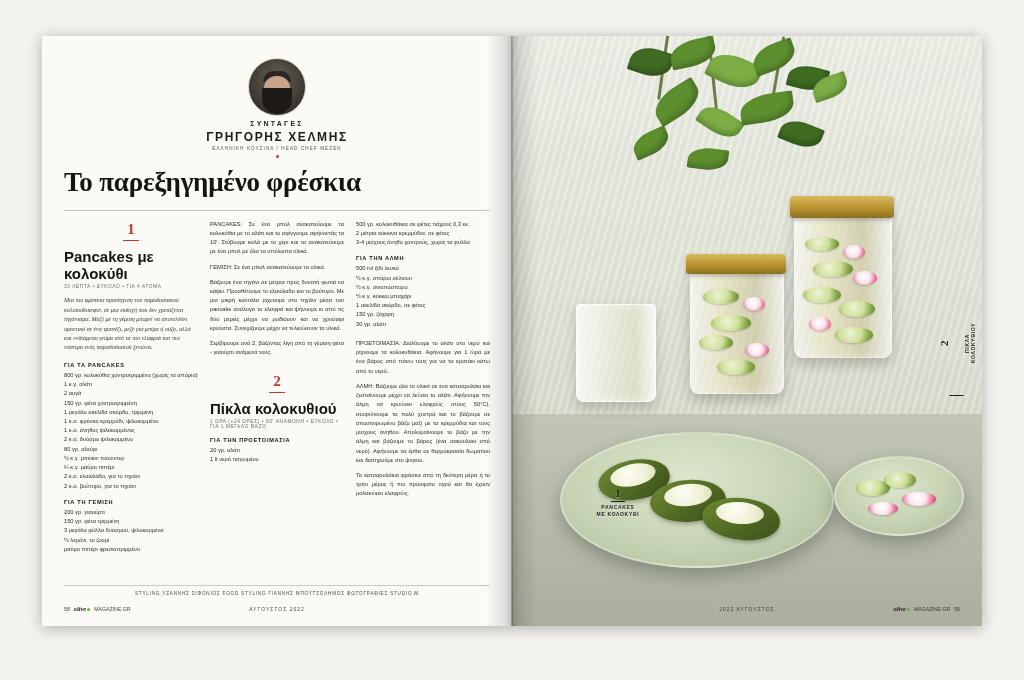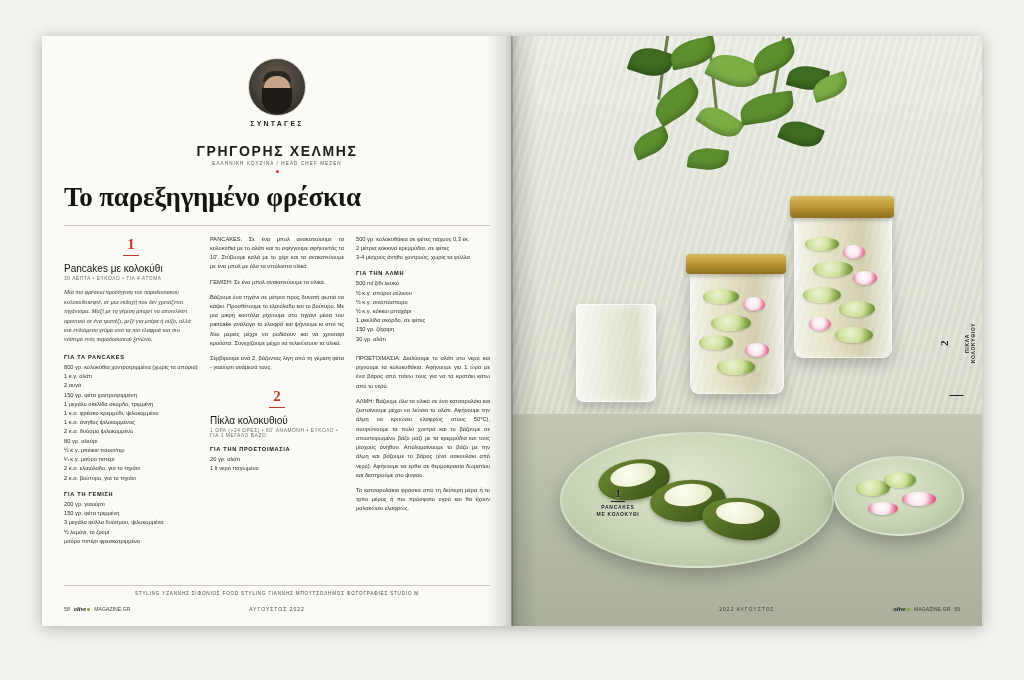--- a/index.html
+++ b/index.html
@@ -51,21 +51,21 @@
     width:26px;height:24px;border-radius:13px;background:#c7a489;
   }
   .chef-photo .hair{
     position:absolute;left:50%;top:22%;transform:translateX(-50%);
     width:28px;height:11px;border-radius:14px 14px 0 0;background:#2a2621;
   }
   .chef-label-1{
     font-size:7px;letter-spacing:2.2px;color:#1d1d1b;font-weight:bold;
   }
   .chef-label-2{
-    font-size:14px;letter-spacing:1.6px;color:#1d1d1b;font-weight:bold;margin-top:16px;
+    font-size:12px;letter-spacing:1.6px;color:#1d1d1b;font-weight:bold;margin-top:3px;
   }
   .chef-label-3{
     font-size:4.6px;letter-spacing:1.1px;color:#55524c;margin-top:2px;
   }
   .chef-dot{width:3px;height:3px;background:#c0392b;border-radius:50%;margin:4px auto 0 auto;}
   .headline{
     font-family:"Liberation Serif", serif;
     font-size:27px;line-height:1.06;color:#15140f;
     margin:10px 0 0 0;letter-spacing:-0.2px;
   }
@@ -85,21 +85,21 @@
     text-align:center;margin:2px 0 7px 0;
   }
   .num-mark .n{
     font-family:"Liberation Serif", serif;
     font-size:15px;color:#c0392b;font-weight:bold;line-height:1;
   }
   .num-mark .bar{
     width:16px;height:1.6px;background:#c0392b;margin:3px auto 0 auto;
   }
   .rec-title{
-    font-size:10px;font-weight:normal;color:#15140f;margin:0 0 2px 0;
+    font-size:15px;font-weight:bold;color:#15140f;margin:0 0 2px 0;
   }
   .rec-meta{
     font-size:4.8px;letter-spacing:.6px;color:#6d6a63;margin:0 0 7px 0;
   }
   .intro{
     font-family:"Liberation Serif", serif;
     font-style:italic;font-size:6.1px;line-height:1.55;color:#3a382f;margin:0 0 9px 0;
   }
   .sec-head{
     font-size:5.6px;font-weight:bold;letter-spacing:.7px;color:#15140f;

